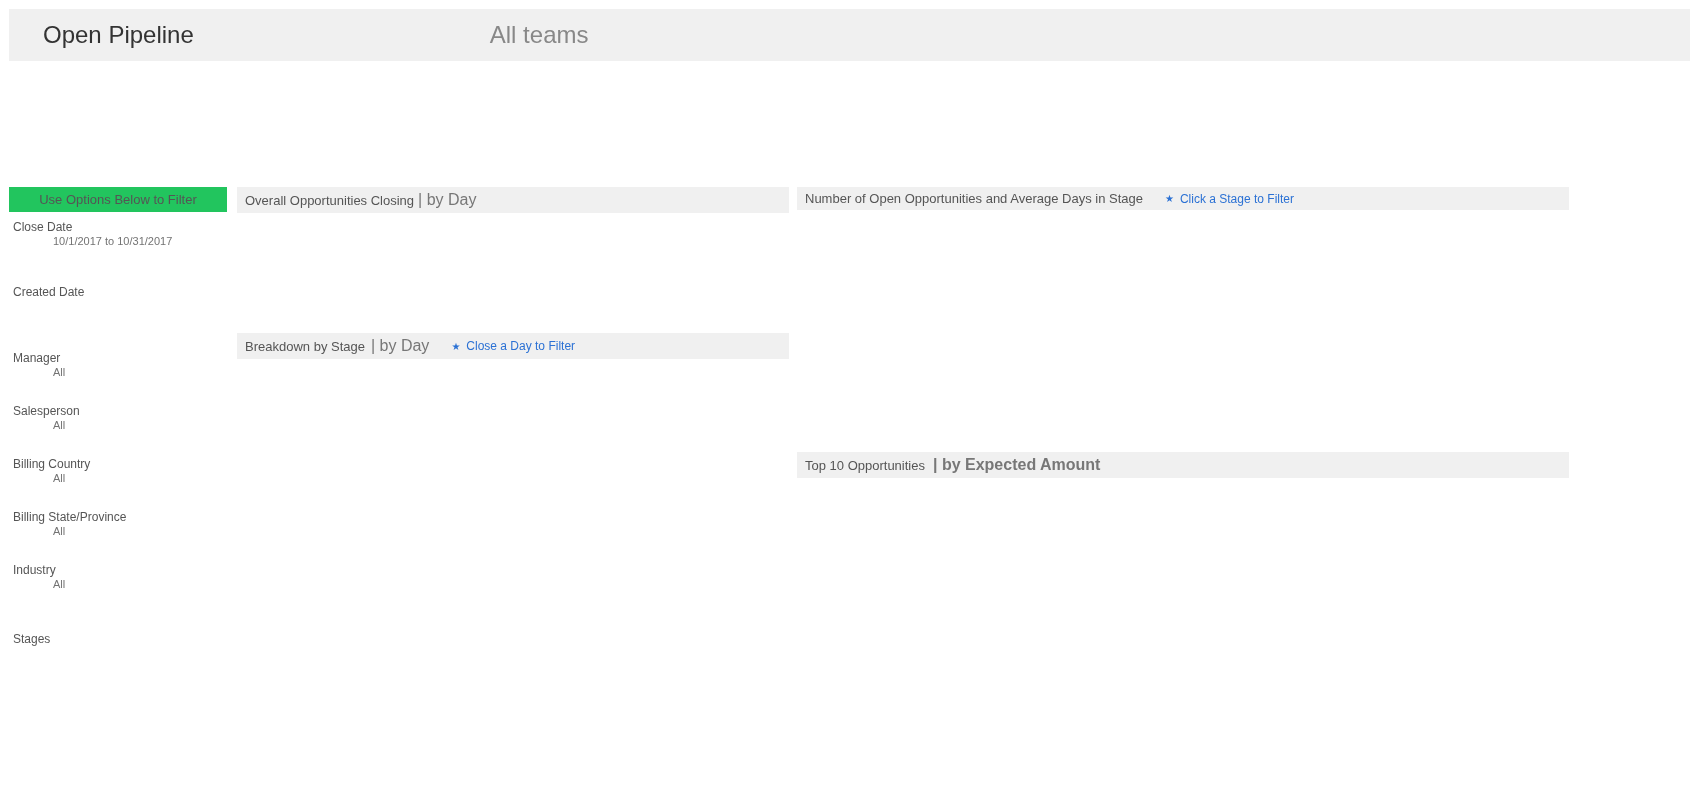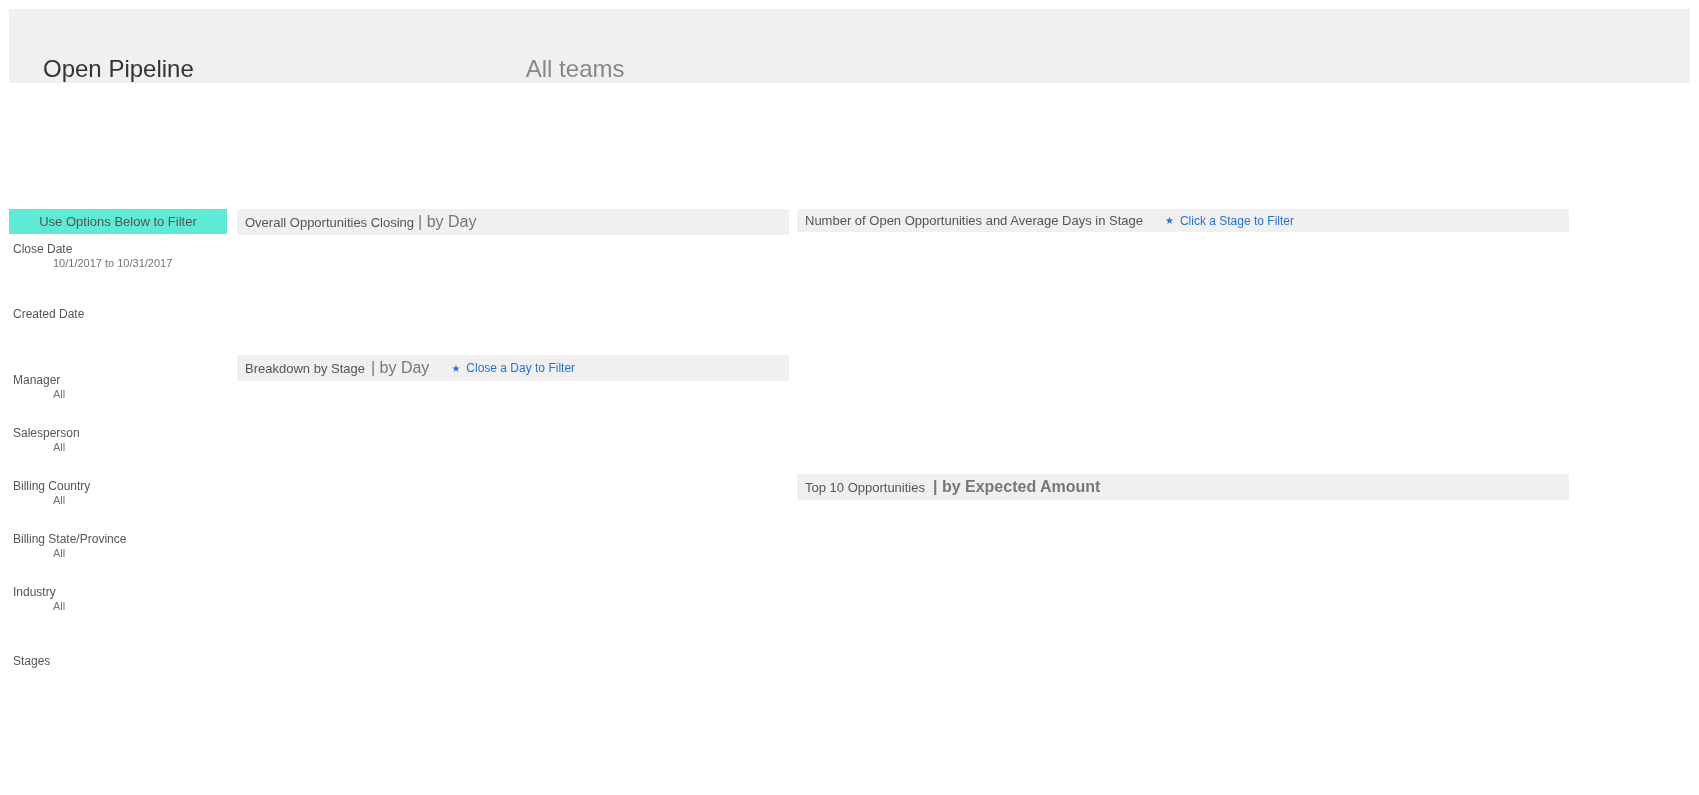--- a/index.html
+++ b/index.html
@@ -7,26 +7,25 @@
       padding: 0;
       box-sizing: border-box;
     }
     body {
       font-family: -apple-system, BlinkMacSystemFont, "Segoe UI", Arial, sans-serif;
       background: #ffffff;
       width: 1699px;
     }
     .header-bar {
       background: #f0f0f0;
-      height: 74px;
+      height: 52px;
       margin: 9px 9px 0 9px;
       display: flex;
-      align-items: flex-end;
+      align-items: center;
       padding-left: 34px;
-      gap: 36px;
     }
     .header-title {
       font-size: 24px;
       font-weight: 400;
       color: #333333;
     }
     .header-subtitle {
       font-size: 24px;
       font-weight: 400;
       color: #888888;
@@ -35,21 +34,21 @@
     .content-area {
       display: flex;
       margin-top: 126px;
       padding-left: 9px;
     }
     .filter-sidebar {
       width: 218px;
       flex-shrink: 0;
     }
     .filter-header {
-      background: #5eead4;
+      background: #22c55e;
       text-align: center;
       font-size: 13px;
       color: #555555;
       padding: 5px 0;
     }
     .filter-section {
       padding: 4px 4px 0 4px;
       margin-top: 10px;
     }
     .filter-section.first {

